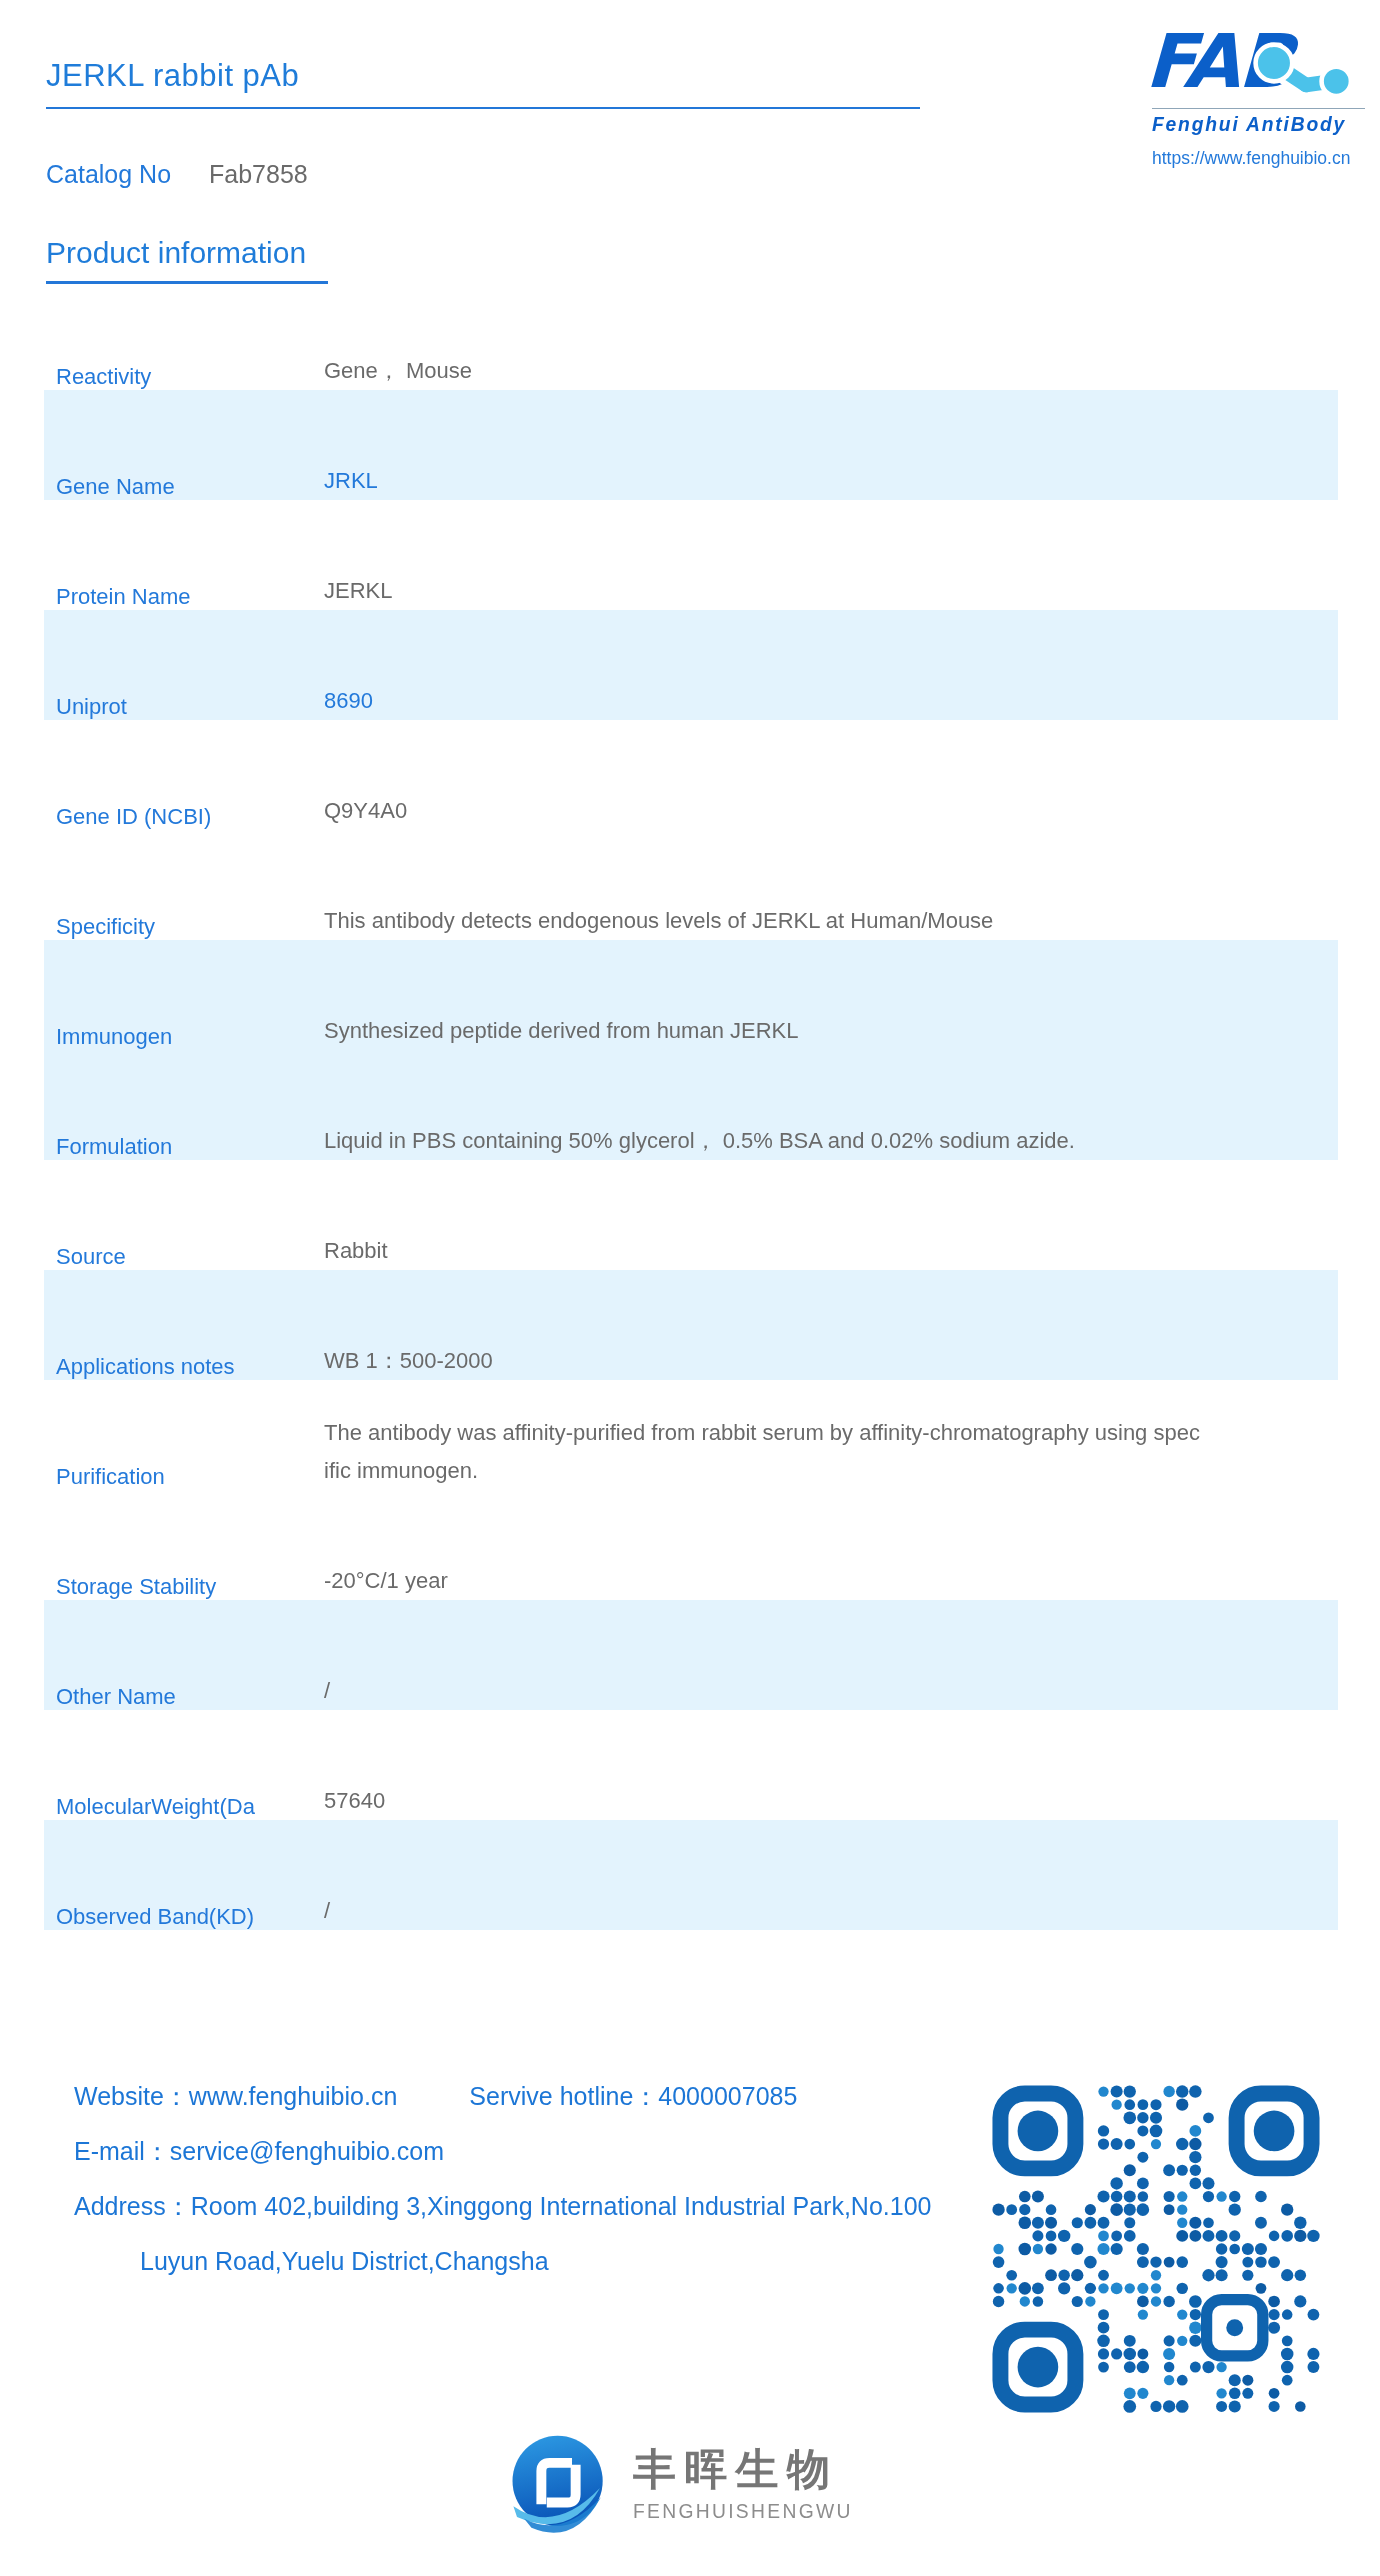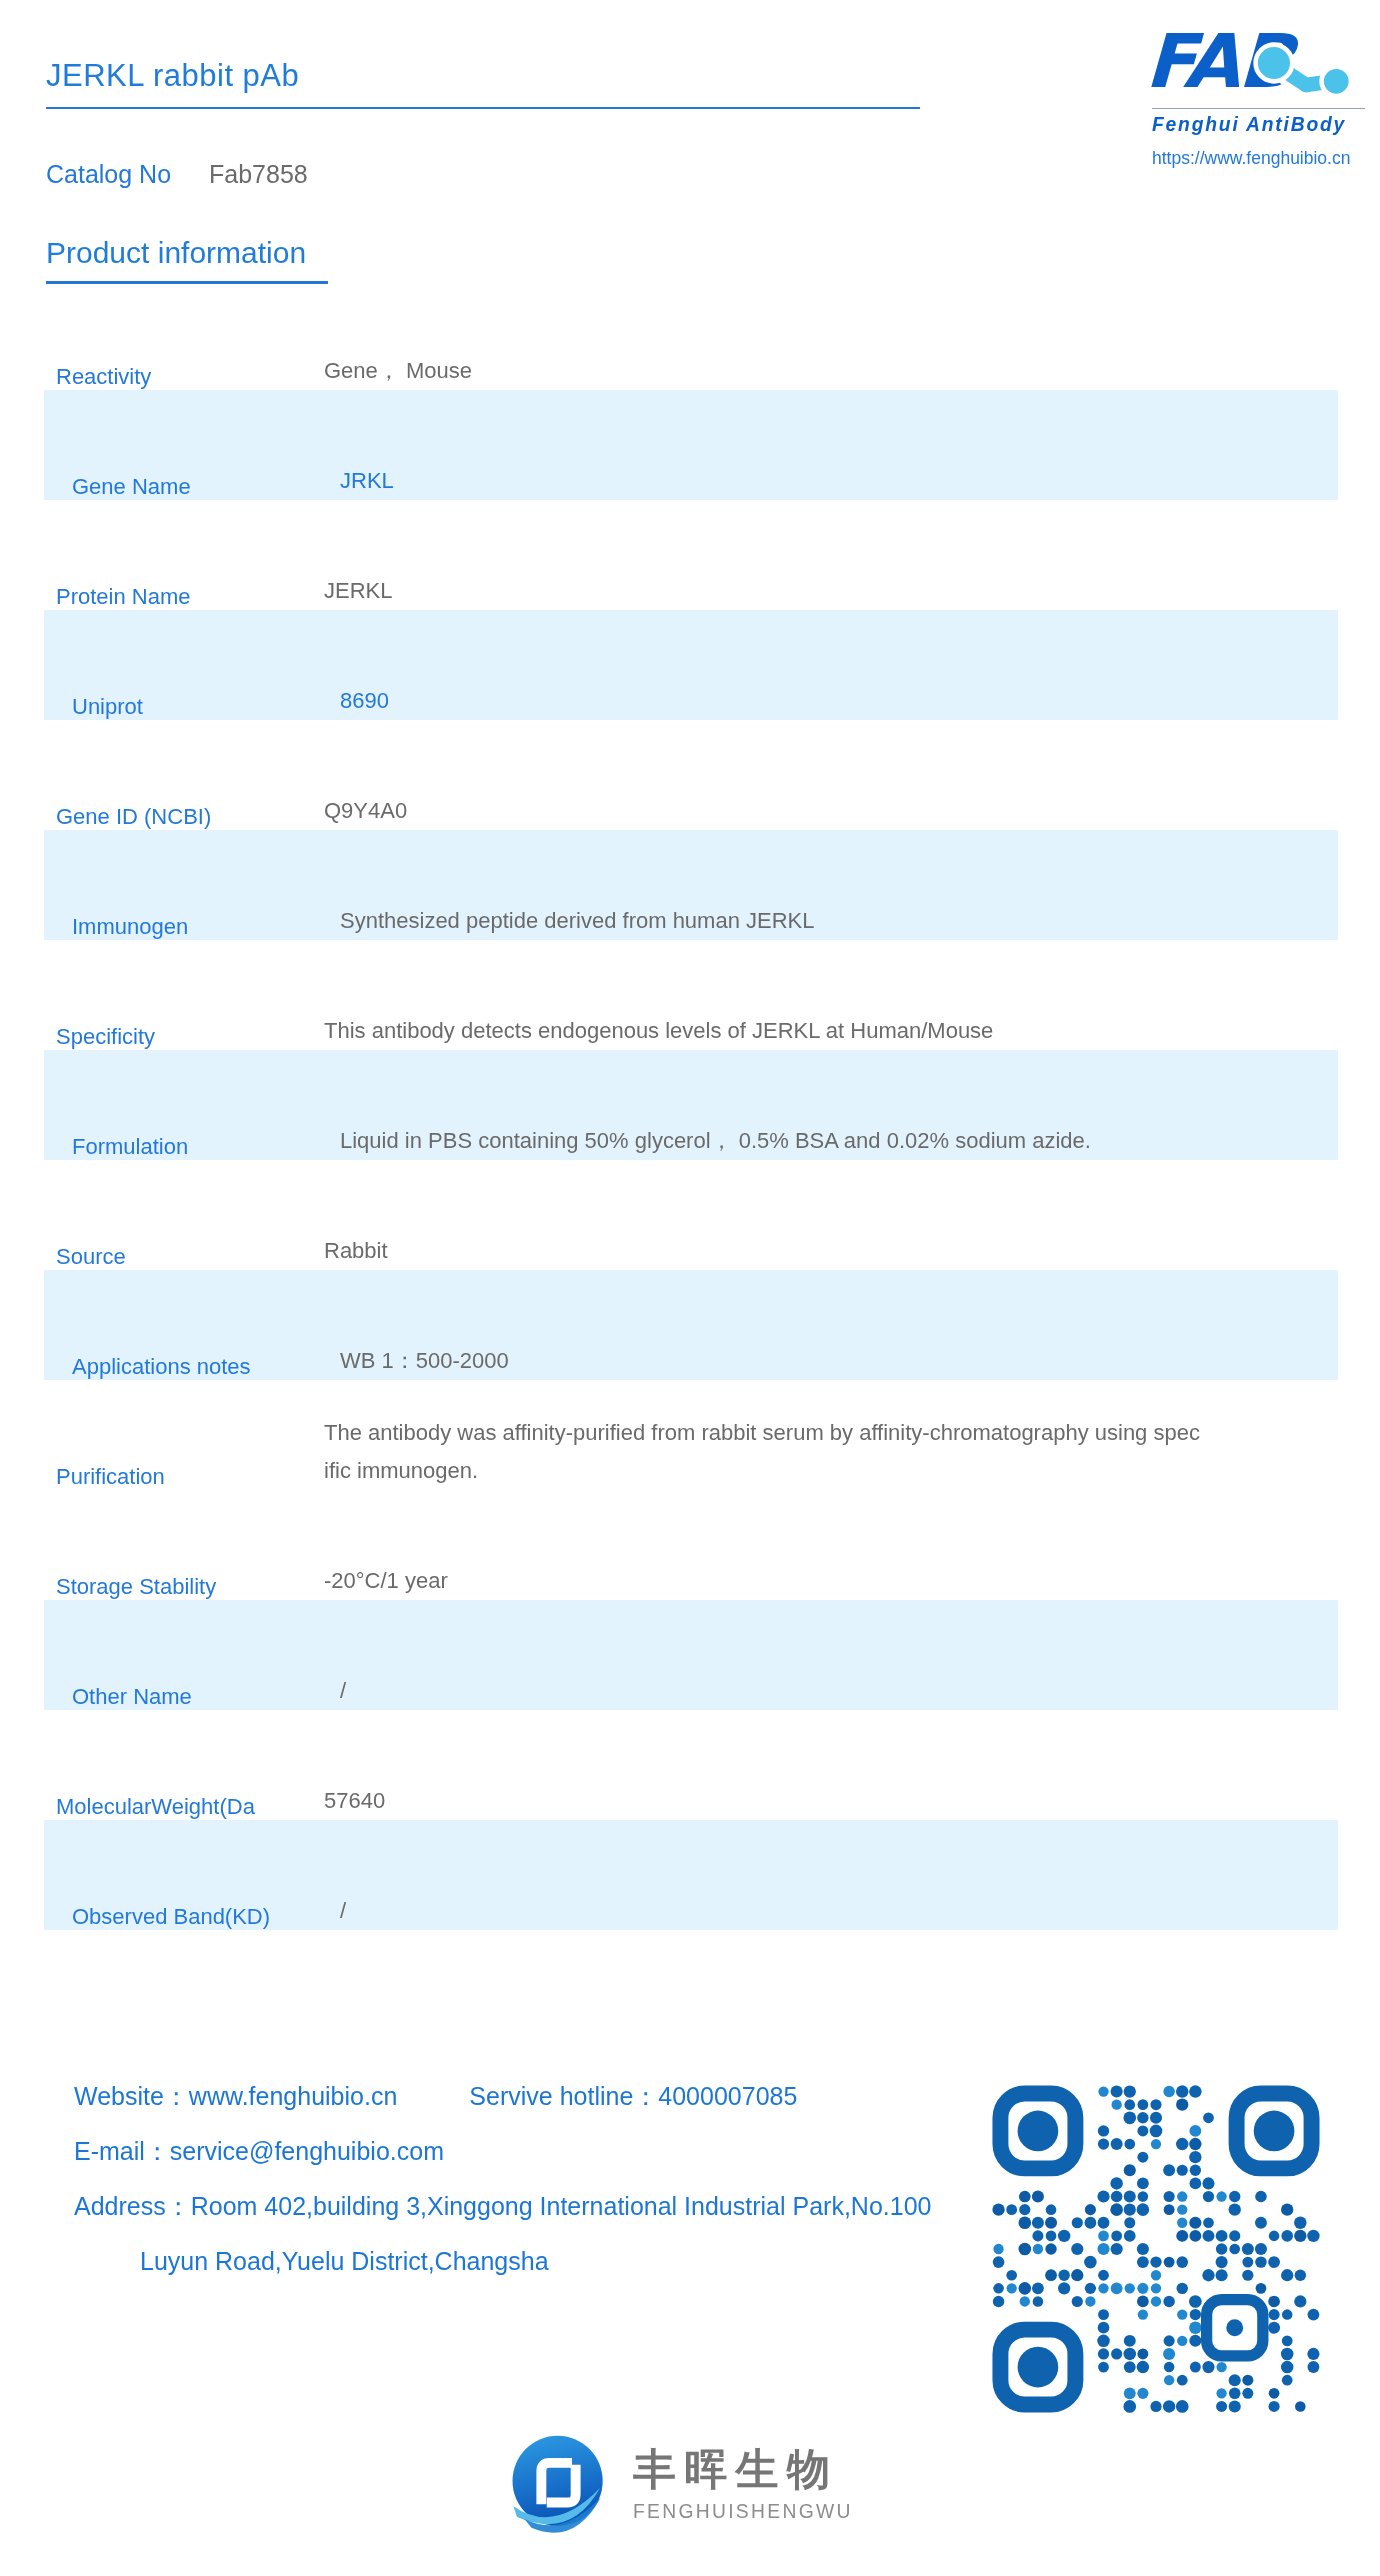--- a/index.html
+++ b/index.html
@@ -38,21 +38,21 @@
 
   
   .section-heading{
     position:absolute;left:46px;top:236px;font-size:30px;color:var(--title-blue);
     width:282px;padding-bottom:11px;border-bottom:3.7px solid #2377D8;
   }
 
   
   .product-table{position:absolute;left:44px;top:280px;width:1294px;}
   .row{height:110px;display:flex;align-items:flex-end;}
-  .row.shaded{background:var(--shade);padding-left:16px;}
+  .row.shaded{background:var(--shade);}
   .row-label{
     box-sizing:border-box;flex:0 0 280px;width:280px;padding-left:12px;
     font-size:22px;color:var(--accent);
   }
   .row-value{
     font-size:22px;color:var(--gray);white-space:pre-line;line-height:1.72;
     padding-right:28px;
   }
   .row-value.link{color:var(--accent);}
 
@@ -120,28 +120,28 @@
   <div class="row shaded">
     <div class="row-label">Uniprot</div>
     <div class="row-value link">8690</div>
   </div>
 
   <div class="row">
     <div class="row-label">Gene ID (NCBI)</div>
     <div class="row-value">Q9Y4A0</div>
   </div>
 
+  <div class="row">
+    <div class="row-label">Specificity</div>
+    <div class="row-value">This antibody detects endogenous levels of JERKL at Human/Mouse</div>
+  </div>
+
   <div class="row shaded">
     <div class="row-label">Immunogen</div>
     <div class="row-value">Synthesized peptide derived from human JERKL</div>
-  </div>
-
-  <div class="row">
-    <div class="row-label">Specificity</div>
-    <div class="row-value">This antibody detects endogenous levels of JERKL at Human/Mouse</div>
   </div>
 
   <div class="row shaded">
     <div class="row-label">Formulation</div>
     <div class="row-value">Liquid in PBS containing 50% glycerol， 0.5% BSA and 0.02% sodium azide.</div>
   </div>
 
   <div class="row">
     <div class="row-label">Source</div>
     <div class="row-value">Rabbit</div>

